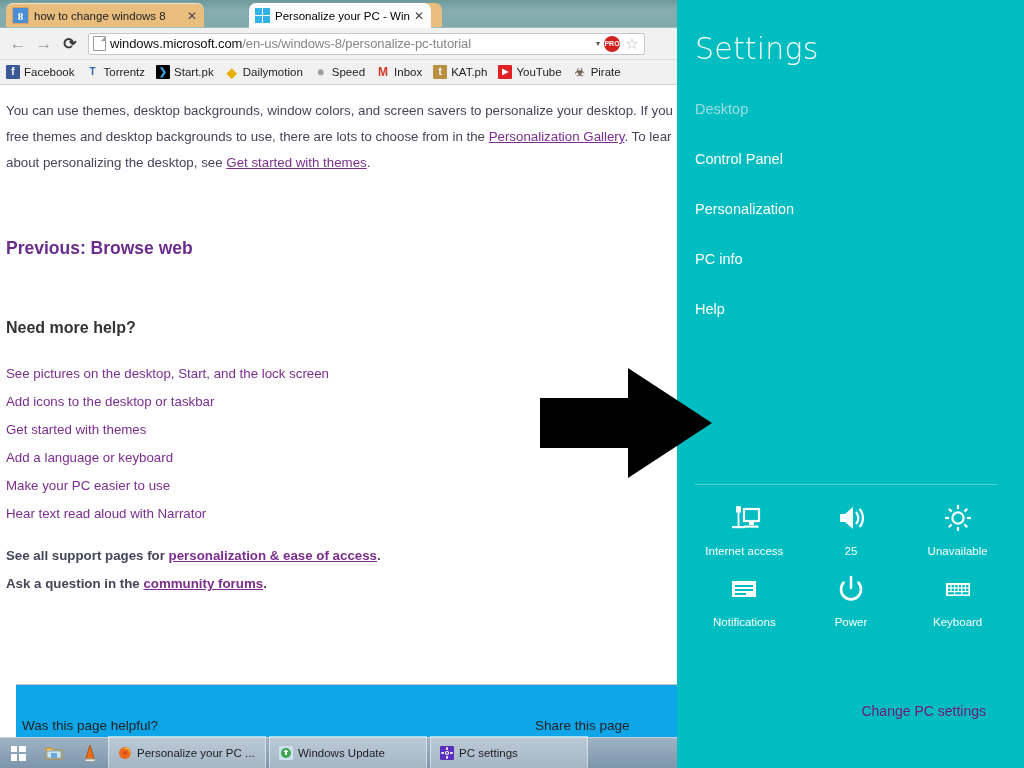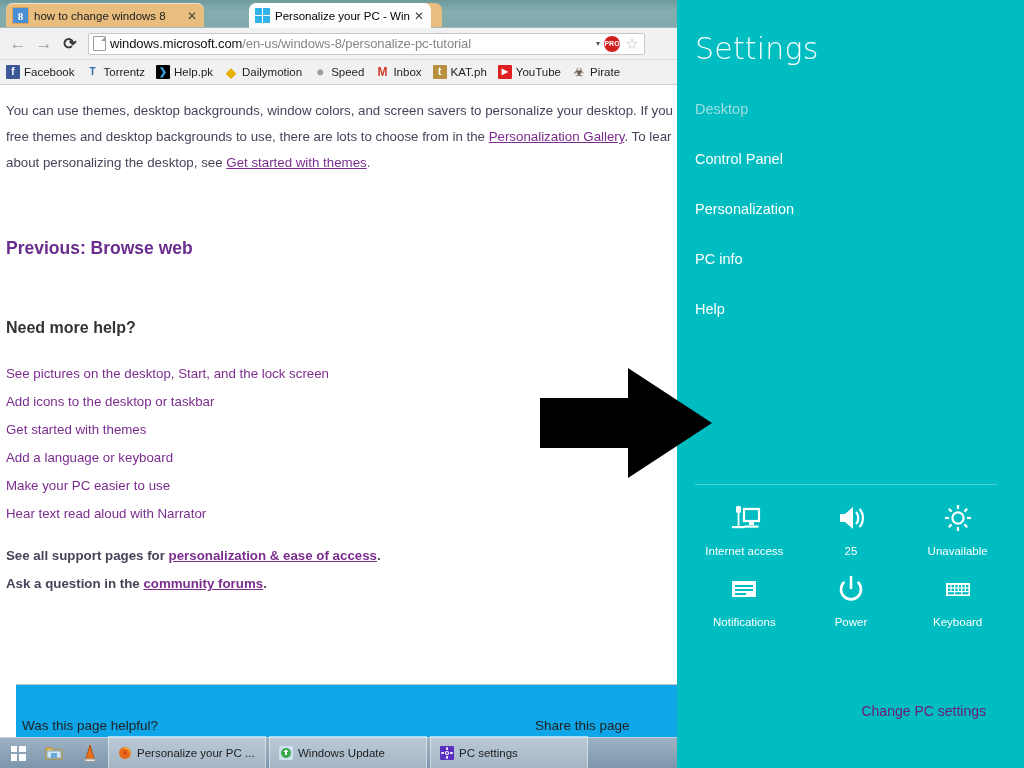--- a/index.html
+++ b/index.html
@@ -147,21 +147,21 @@
     <div class="bm">
         <span class="bmi" style="background:#3b5998">f</span>
         <span>Facebook</span>
       </div>
     <div class="bm">
         <span class="bmi" style="color:#2a6aa8">T</span>
         <span>Torrentz</span>
       </div>
     <div class="bm">
         <span class="bmi" style="background:#000;color:#38a3e0">❯</span>
-        <span>Help.pk</span>
+        <span>Start.pk</span>
       </div>
     <div class="bm">
         <span class="bmi" style="color:#e8b000;font-size:13px">◆</span>
         <span>Dailymotion</span>
       </div>
     <div class="bm">
         <span class="bmi" style="color:#9aa0a6;font-size:12px">⏺</span>
         <span>Speed</span>
       </div>
     <div class="bm">

